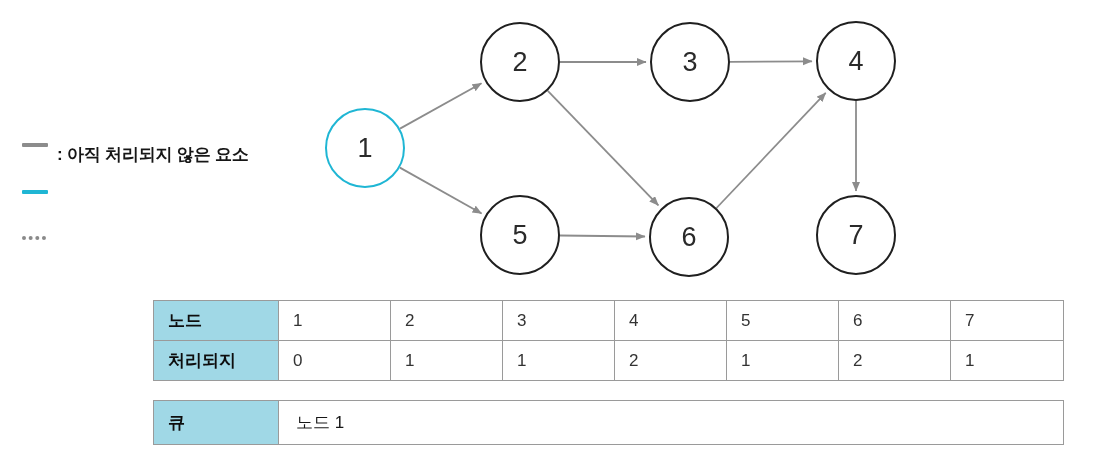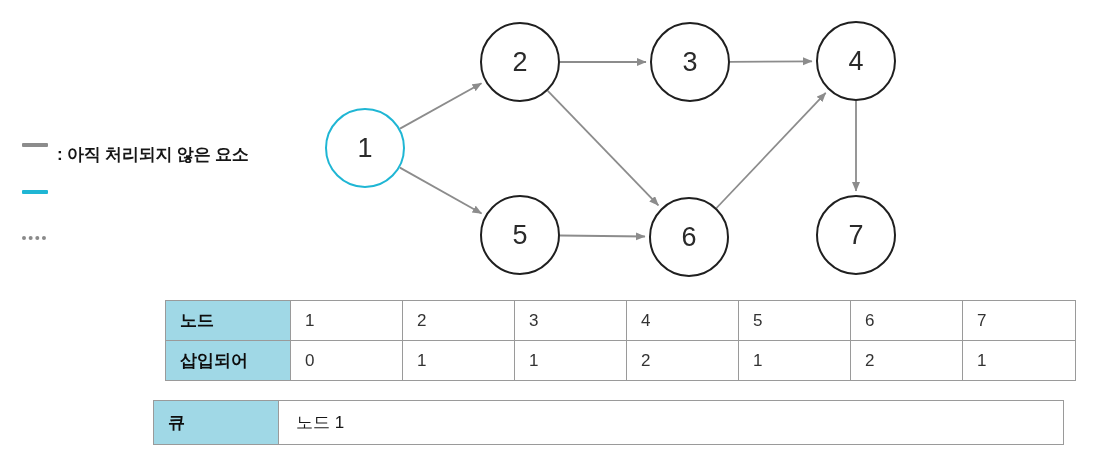--- a/index.html
+++ b/index.html
@@ -46,21 +46,21 @@
   .node span{font-size:27px;color:#2a2a2a;}
   
   table{position:absolute;border-collapse:collapse;table-layout:fixed;background:#fff;}
   th,td{
     border:1px solid var(--tborder);
     font-size:17px;text-align:left;vertical-align:middle;
     padding:0 0 0 14px;overflow:hidden;white-space:nowrap;
   }
   th{background:var(--hdrbg);font-weight:700;color:#0d0d0d;}
   td{color:#333;}
-  #indegree-table{left:165px;top:300px;width:911px;}
+  #indegree-table{left:153px;top:300px;width:911px;}
   #indegree-table tr{height:40px;}
   #queue-table{left:153px;top:400px;width:911px;}
   #queue-table tr{height:44px;}
   #queue-table td{padding-left:17px;color:#161616;margin-left:26px;}
 </style>
 </head>
 <body>
 
 <div class="legend">
   <div class="legend-row r0">
@@ -131,21 +131,21 @@
     <th>노드</th>
   <td>1</td>
         <td>2</td>
         <td>3</td>
         <td>4</td>
         <td>5</td>
         <td>6</td>
         <td>7</td>
       </tr>
   <tr id="indegree-row">
-    <th>삽입되어</th>
+    <th>처리되지</th>
   <td>0</td>
         <td>1</td>
         <td>1</td>
         <td>2</td>
         <td>1</td>
         <td>2</td>
         <td>1</td>
       </tr>
 </tbody>
   </table>

